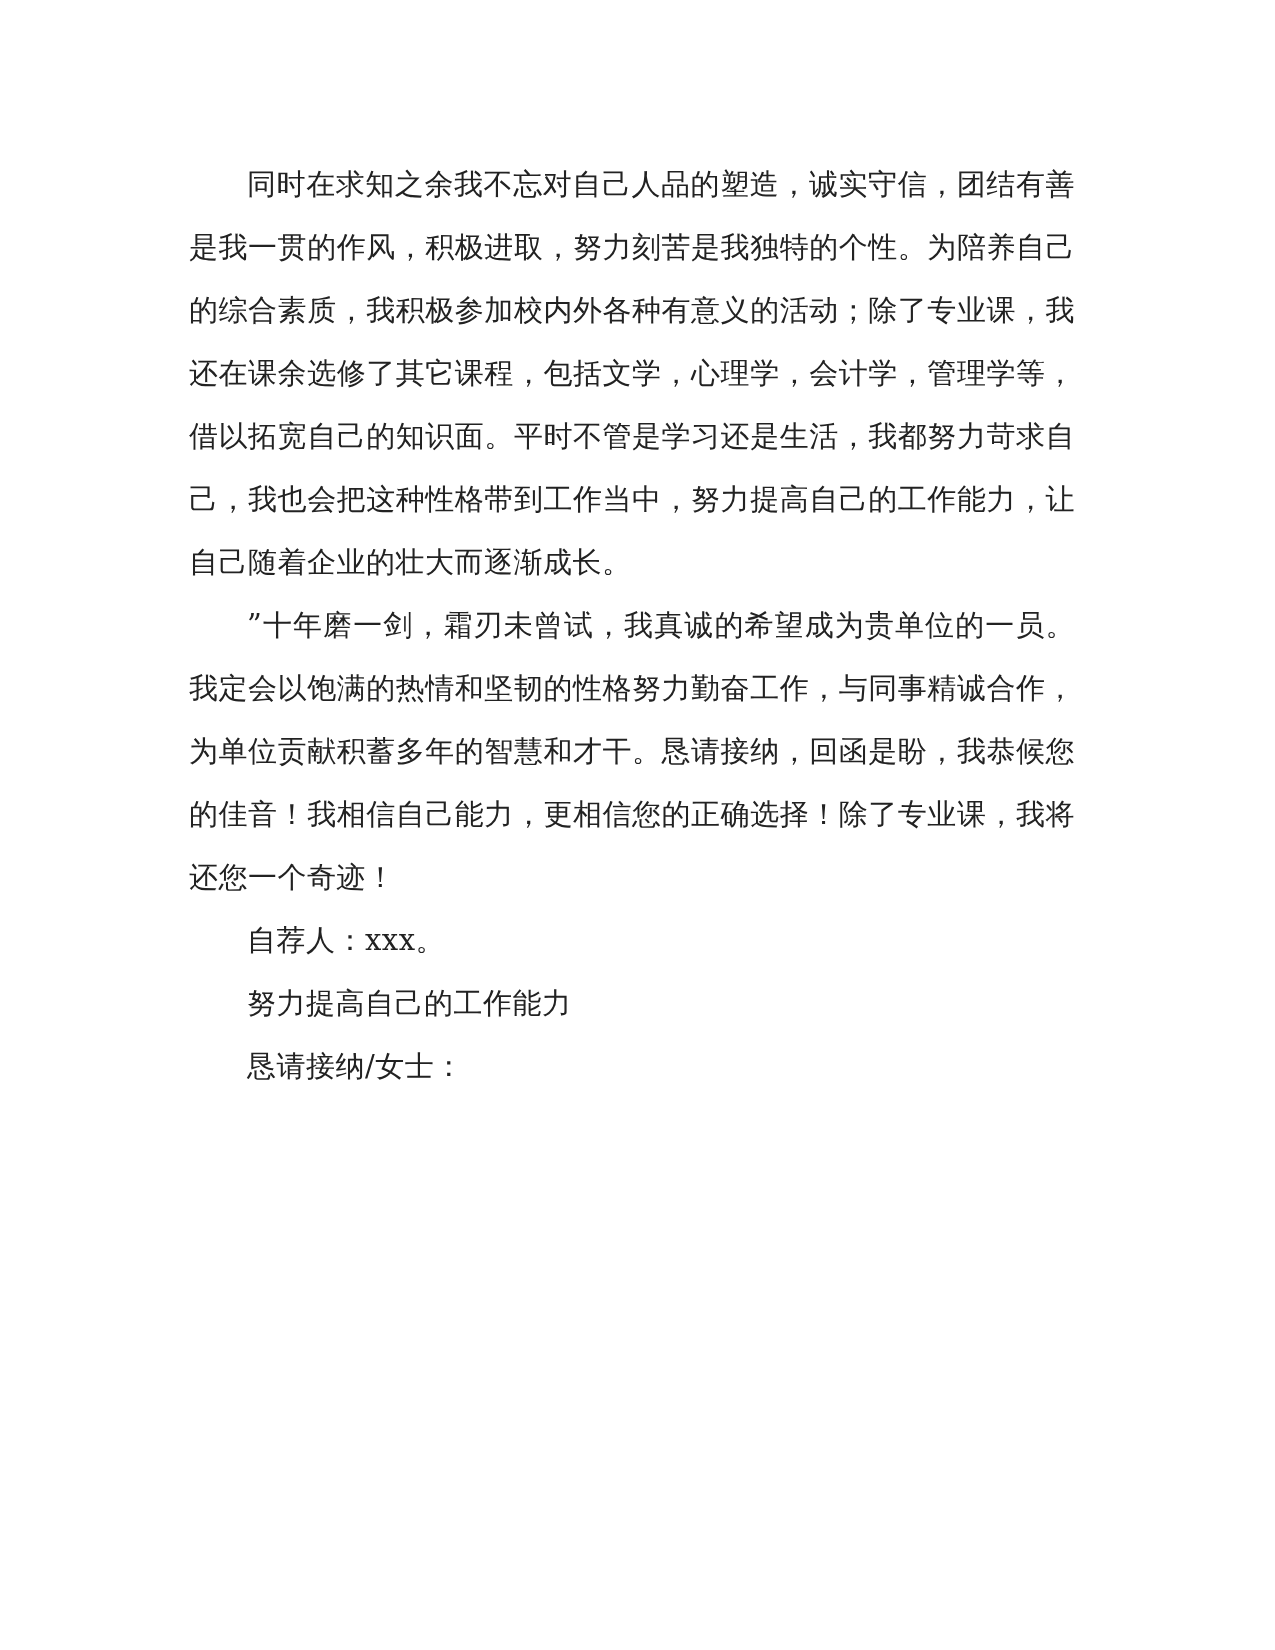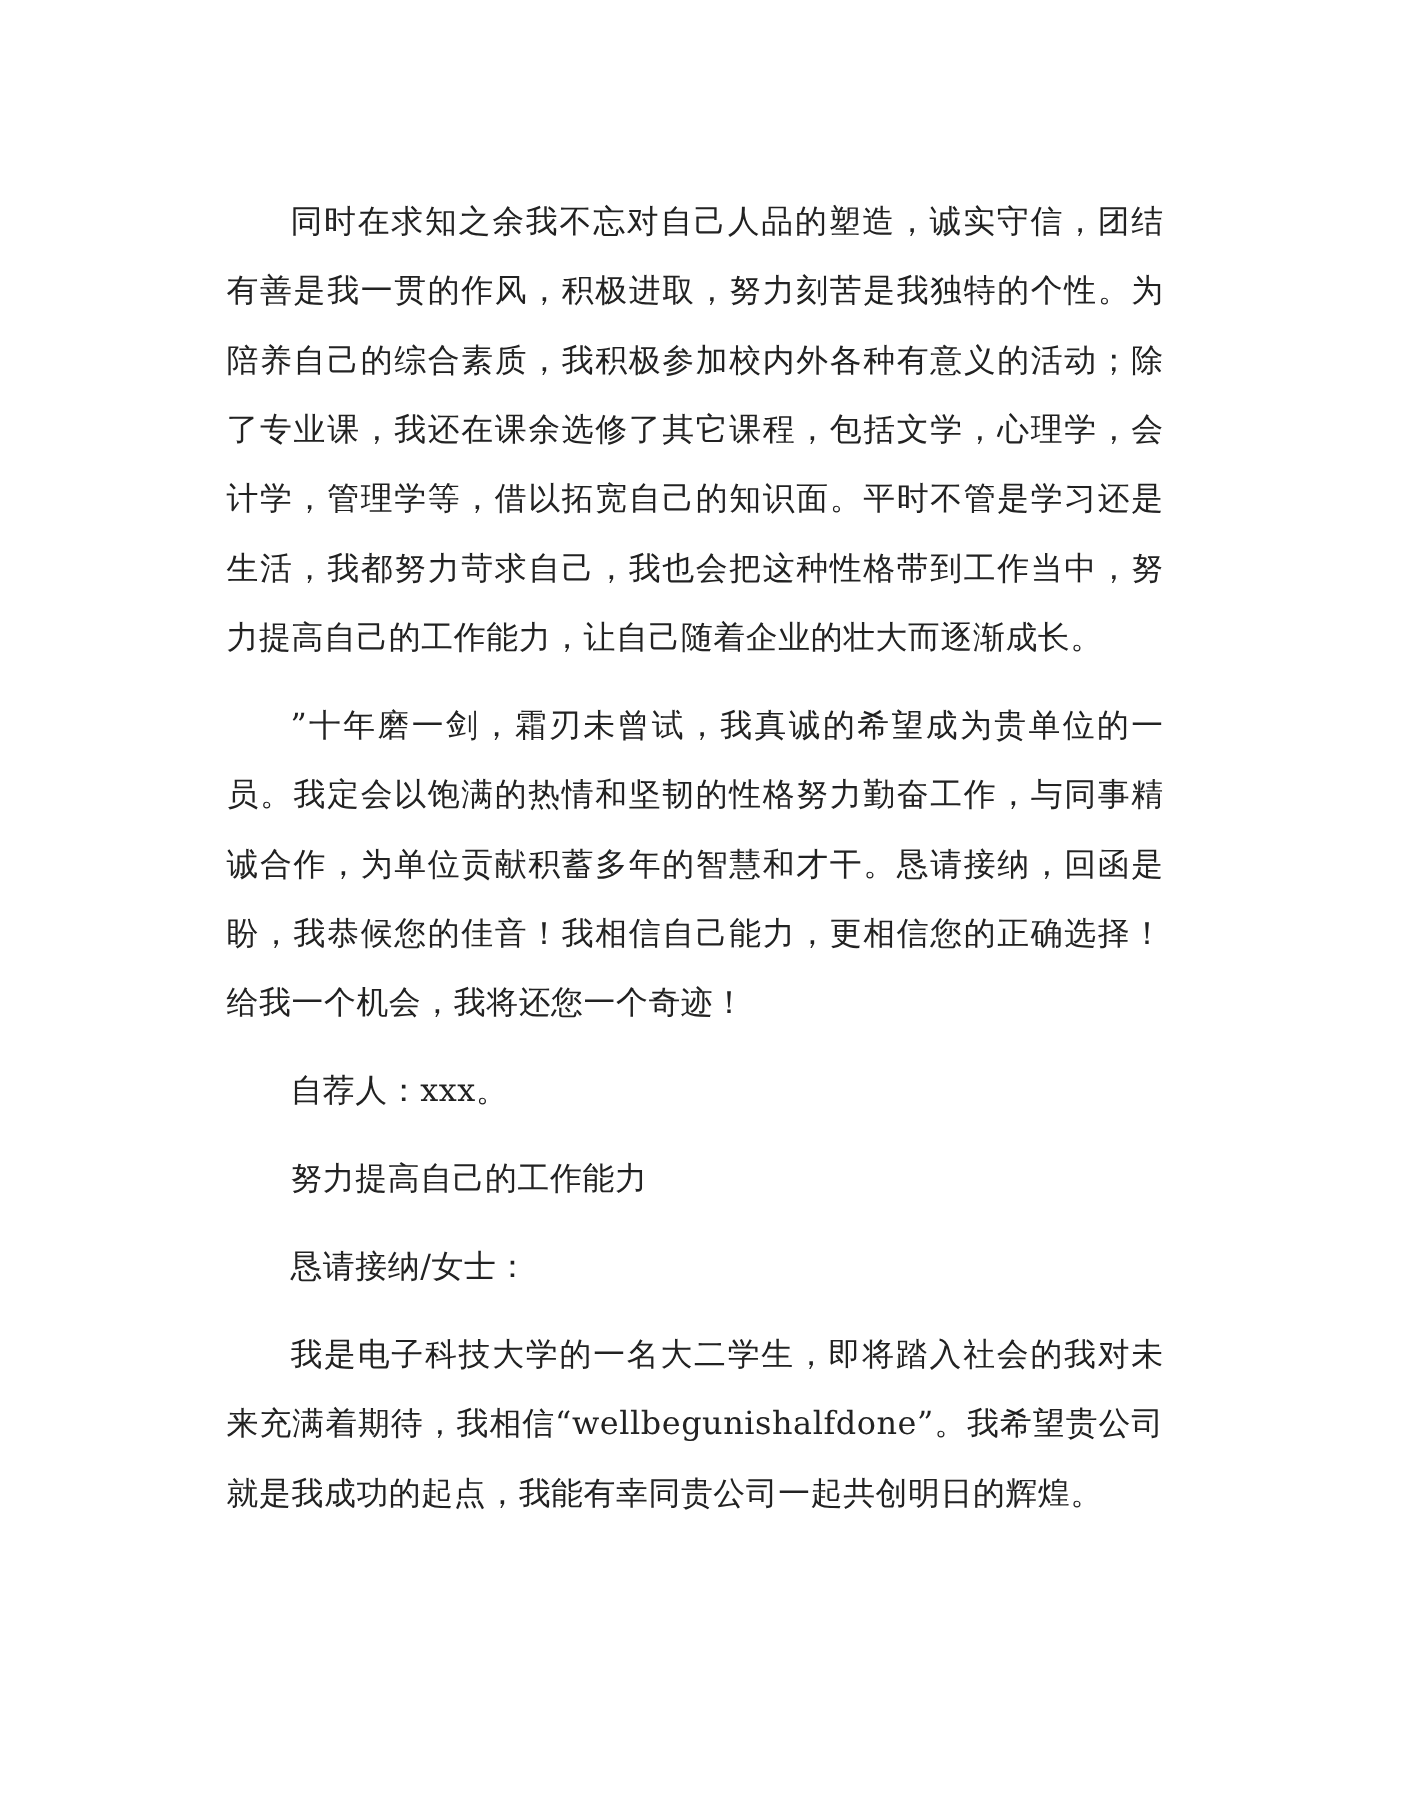--- a/index.html
+++ b/index.html
@@ -14,35 +14,34 @@
     overflow: hidden;
     font-family: "DejaVu Serif", "Liberation Serif", serif;
   }
   .doc-content {
     position: absolute;
     left: 189px;
     top: 153px;
     width: 886px;
   }
   .doc-content p {
-    margin: 17px;
+    margin: 0;
     padding: 0;
     font-size: 29px;
     line-height: 63px;
     color: #222222;
     font-weight: normal;
     text-align: justify;
     text-indent: 2em;
     word-break: normal;
     letter-spacing: 0.5px;
   }
 </style>
 </head>
 <body>
 
 <div class="doc-content">
   <p>同时在求知之余我不忘对自己人品的塑造，诚实守信，团结有善是我一贯的作风，积极进取，努力刻苦是我独特的个性。为陪养自己的综合素质，我积极参加校内外各种有意义的活动；除了专业课，我还在课余选修了其它课程，包括文学，心理学，会计学，管理学等，借以拓宽自己的知识面。平时不管是学习还是生活，我都努力苛求自己，我也会把这种性格带到工作当中，努力提高自己的工作能力，让自己随着企业的壮大而逐渐成长。</p>
-  <p>”十年磨一剑，霜刃未曾试，我真诚的希望成为贵单位的一员。我定会以饱满的热情和坚韧的性格努力勤奋工作，与同事精诚合作，为单位贡献积蓄多年的智慧和才干。恳请接纳，回函是盼，我恭候您的佳音！我相信自己能力，更相信您的正确选择！给我一个机会，我将还您一个奇迹！</p>
+  <p>”十年磨一剑，霜刃未曾试，我真诚的希望成为贵单位的一员。我定会以饱满的热情和坚韧的性格努力勤奋工作，与同事精诚合作，为单位贡献积蓄多年的智慧和才干。恳请接纳，回函是盼，我恭候您的佳音！我相信自己能力，更相信您的正确选择！除了专业课，我将还您一个奇迹！</p>
   <p>自荐人：xxx。</p>
   <p>努力提高自己的工作能力</p>
   <p>恳请接纳/女士：</p>
-  <p>我是电子科技大学的一名大二学生，即将踏入社会的我对未来充满着期待，我相信“wellbegunishalfdone”。我希望贵公司就是我成功的起点，我能有幸同贵公司一起共创明日的辉煌。</p>
 </div>
 
 </body></html>

